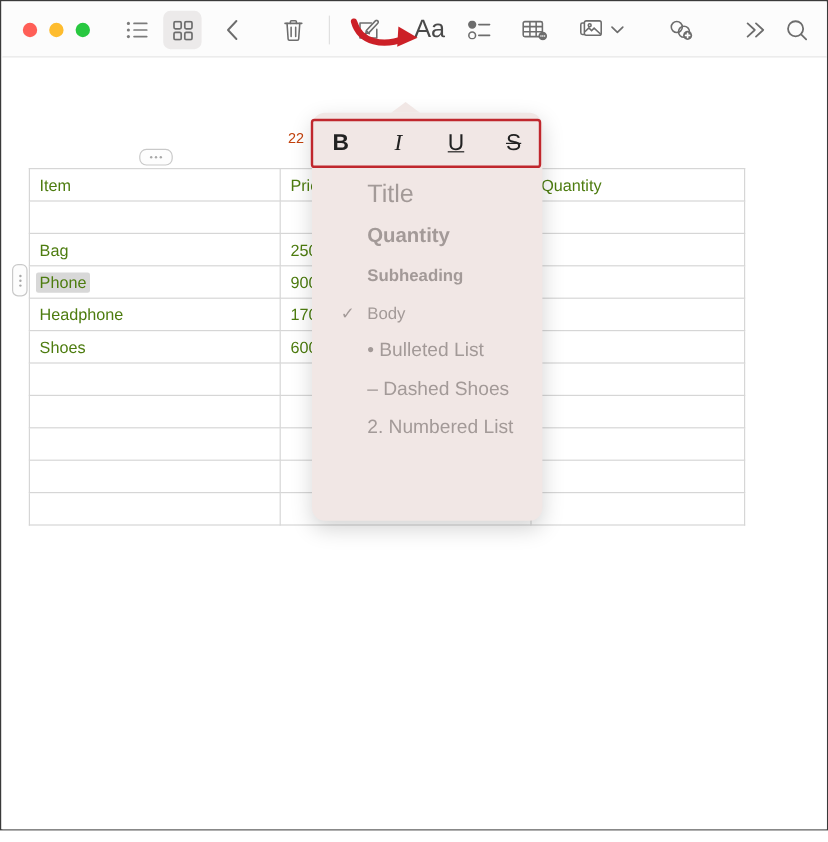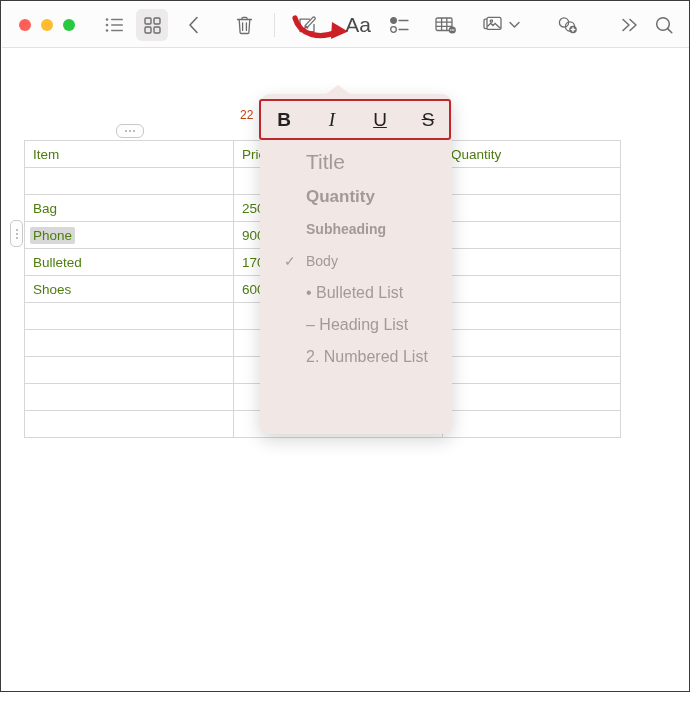--- a/index.html
+++ b/index.html
@@ -470,21 +470,21 @@
           <td></td>
         </tr>
         <tr>
           <td>
             <span class="cell-sel">Phone</span>
           </td>
           <td>900</td>
           <td></td>
         </tr>
         <tr>
-          <td>Bulleted</td>
+          <td>Headphone</td>
           <td>170</td>
           <td></td>
         </tr>
         <tr>
           <td>Shoes</td>
           <td>600</td>
           <td></td>
         </tr>
         <tr>
           <td></td>
@@ -535,21 +535,21 @@
           <span>Subheading</span>
         </div>
         <div class="style-item s-body">
           <span class="check">✓</span>
           <span>Body</span>
         </div>
         <div class="style-item s-list">
           <span>• Bulleted List</span>
         </div>
         <div class="style-item s-list">
-          <span>– Heading List</span>
+          <span>– Dashed Shoes</span>
         </div>
         <div class="style-item s-list">
           <span>2. Numbered List</span>
         </div>
       </div>
     </div>
 
     <div id="red-box"></div>
 
   </div>

